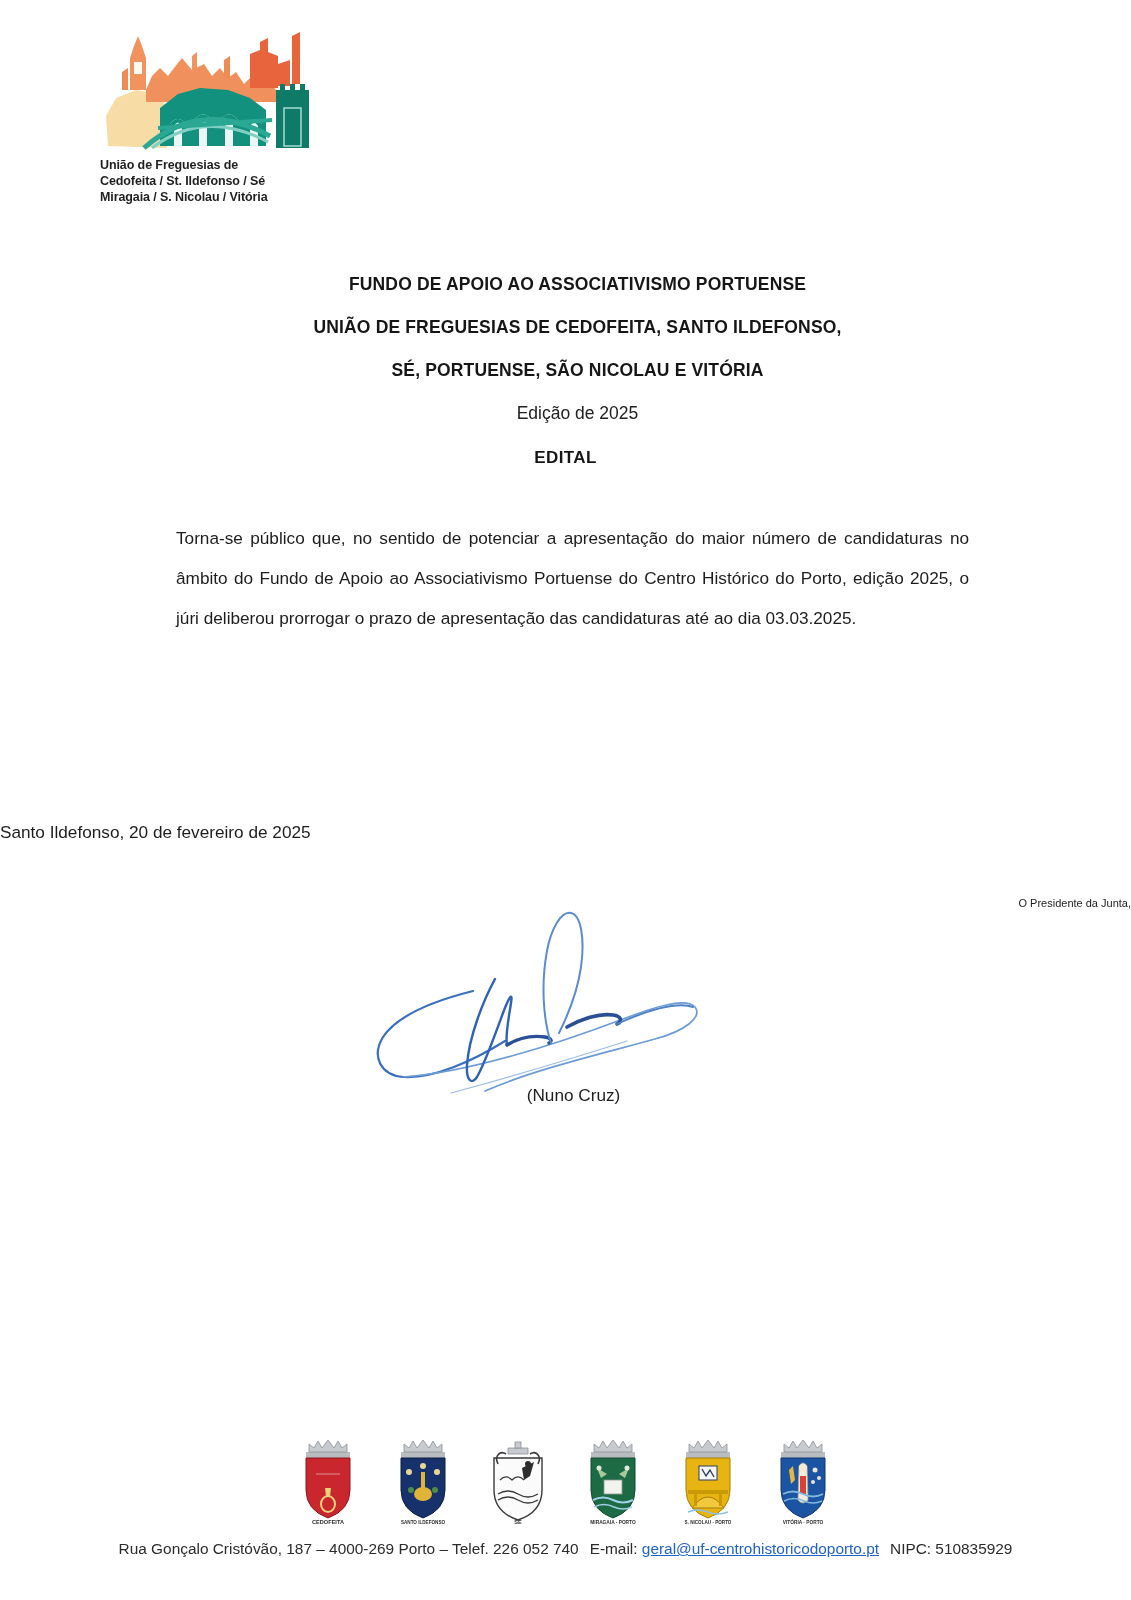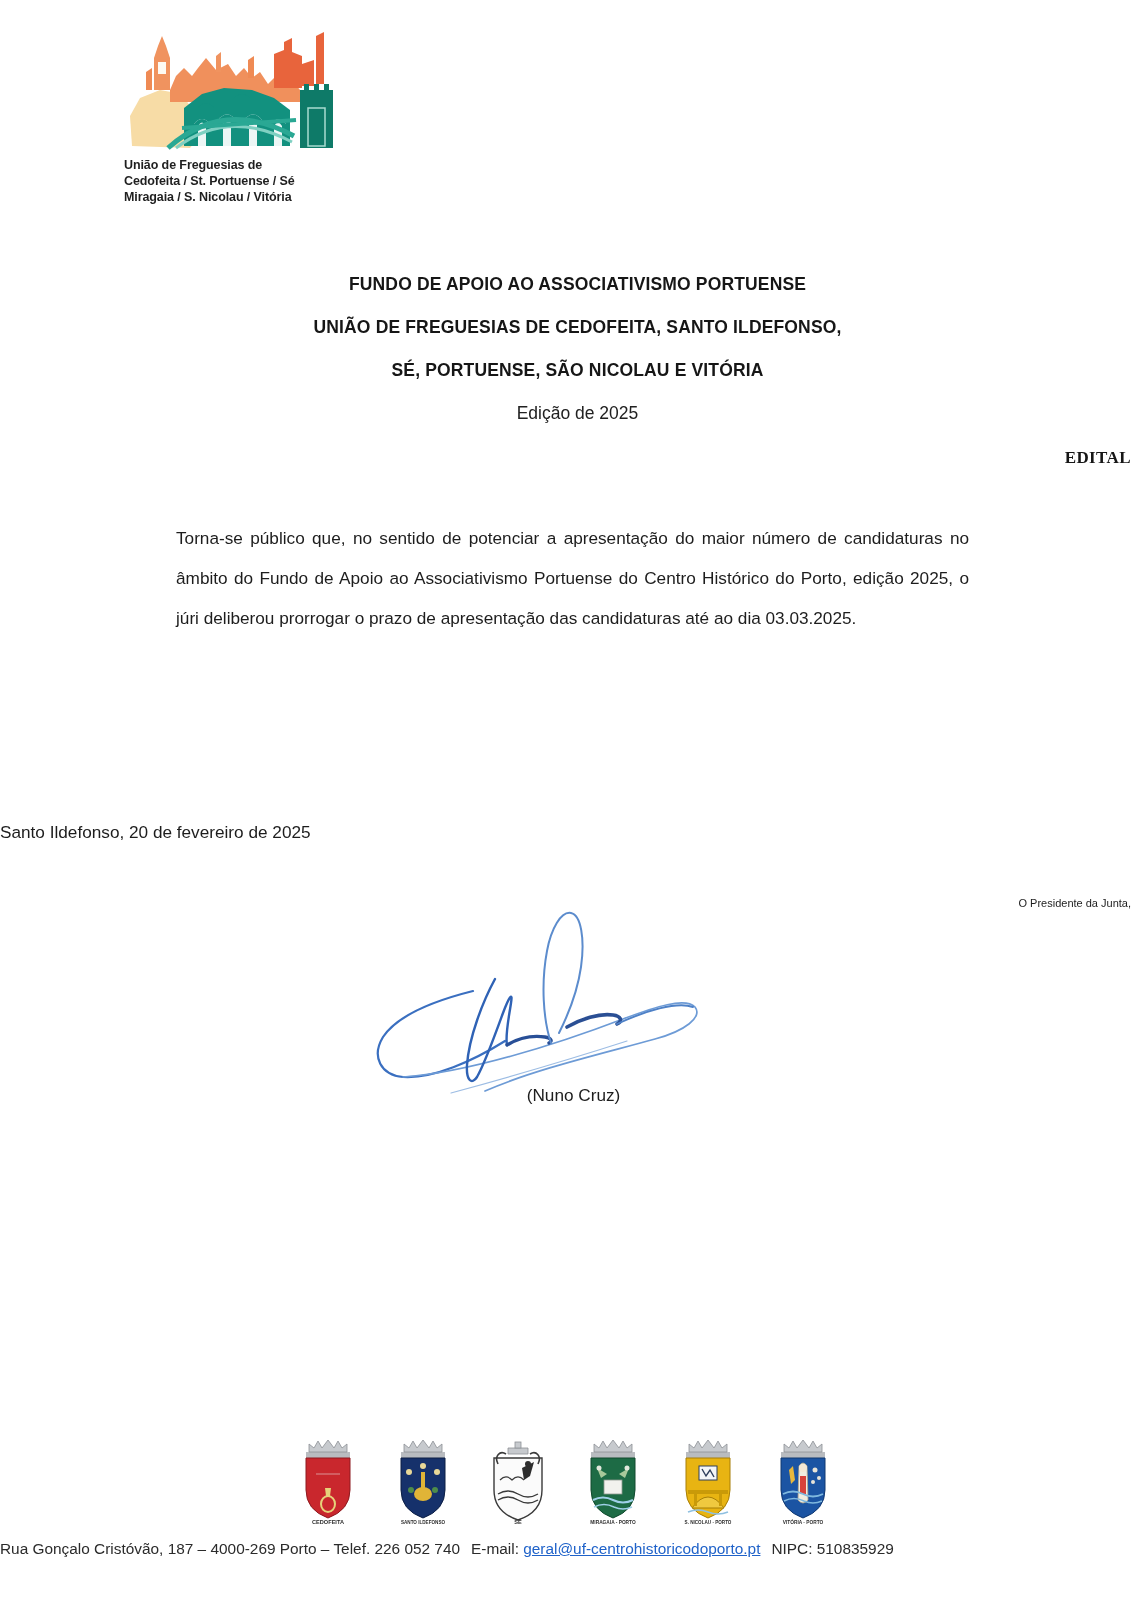--- a/index.html
+++ b/index.html
@@ -17,21 +17,21 @@
     width: 1131px;
     height: 1600px;
     margin: 0 auto;
     background: #ffffff;
     overflow: hidden;
   }
 
   
   .logo-block {
     position: absolute;
-    left: 124px;
+    left: 100px;
     top: 28px;
     width: 240px;
   }
   .logo-art {
     position: relative;
     width: 215px;
     height: 122px;
   }
   .logo-art svg { display: block; width: 215px; height: 122px; }
 
@@ -65,26 +65,25 @@
     font-weight: normal;
     color: #212121;
   }
 
   
   .edital {
     position: absolute;
     left: 0;
     top: 448px;
     width: 1131px;
-    text-align: right;
+    text-align: center;
     font-size: 17px;
     font-weight: bold;
     letter-spacing: 0.4px;
     color: #161616;
-    font-family: Liberation Serif, serif;
   }
 
   
   .body-text {
     position: absolute;
     left: 176px;
     top: 518px;
     width: 793px;
     font-size: 17.2px;
     line-height: 40px;
@@ -151,20 +150,21 @@
     height: 98px;
   }
   .crest svg { display: block; width: 72px; height: 98px; }
 
   
   .footer-text {
     position: absolute;
     left: 0;
     top: 1540px;
     width: 1131px;
+    text-align: center;
     font-size: 15.4px;
     color: #2b2b2b;
     white-space: nowrap;
   }
   .footer-sep { display: inline-block; width: 11px; }
   .footer-email {
     color: #1f62c9;
     text-decoration: underline;
   }
 </style>
@@ -211,21 +211,21 @@
 
         <path d="M58 100 L172 92" stroke="#2aa894" stroke-width="4" fill="none"></path>
 
         <path d="M176 120 L176 62 L180 62 L180 56 L185 56 L185 62 L190 62 L190 56 L195 56 L195 62 L200 62 L200 56 L205 56 L205 62 L209 62 L209 120 Z" fill="#0e7a68"></path>
         <path d="M181 120 L181 72 L204 72 L204 120 Z" fill="#0e7a68"></path>
         <path d="M184 118 L184 80 L201 80 L201 118 Z" fill="#0e7a68" stroke="#a8dbd0" stroke-width="1.5"></path>
       </svg>
     </div>
     <div class="logo-caption">
       <div>União de Freguesias de</div>
-      <div>Cedofeita / St. Portuense / Sé</div>
+      <div>Cedofeita / St. Ildefonso / Sé</div>
       <div>Miragaia / S. Nicolau / Vitória</div>
     </div>
   </div>
 
   <div class="titles">
     <div class="title-line">FUNDO DE APOIO AO ASSOCIATIVISMO PORTUENSE</div>
     <div class="title-line">UNIÃO DE FREGUESIAS DE CEDOFEITA, SANTO ILDEFONSO,</div>
     <div class="title-line">SÉ, PORTUENSE, SÃO NICOLAU E VITÓRIA</div>
     <div class="edition-line">Edição de 2025</div>
   </div>

